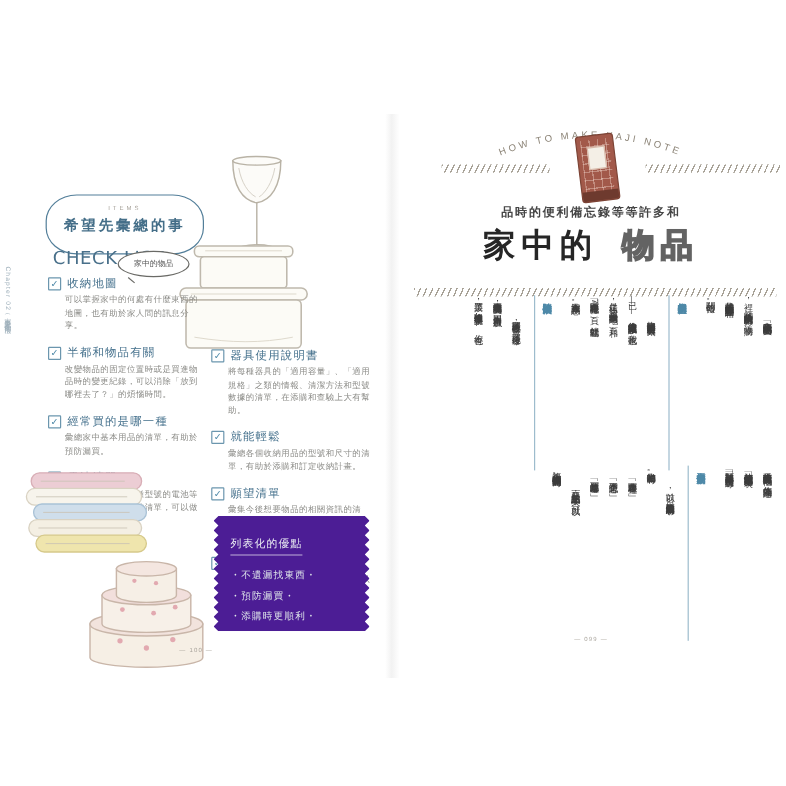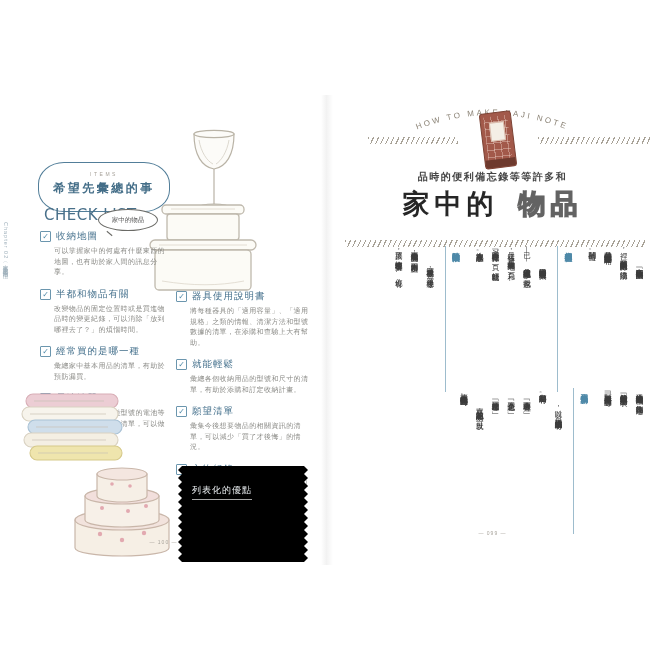--- a/index.html
+++ b/index.html
@@ -58,21 +58,21 @@
                  background:#6a6a66;transform:rotate(40deg);}
   .ccol{position:absolute;}
   #checklist-left{left:40px;top:140px;width:128px;}
   #checklist-right{left:176px;top:200px;width:136px;}
   .crow{display:flex;align-items:center;}
   .cbox{display:inline-flex;align-items:center;justify-content:center;width:9px;height:9px;
         border:1.2px solid #6b96ae;border-radius:1px;color:#4e89a8;font-size:8px;line-height:9px;
         margin-right:5px;flex:0 0 auto;}
   .clabel{font-size:9.5px;font-weight:normal;letter-spacing:1px;color:#44708c;}
   .cdesc{font-size:7px;line-height:1.5;letter-spacing:.4px;color:#8b8b87;margin:3px 0 10px 14px;}
-  .benefit{position:absolute;left:178px;top:376px;width:130px;height:96px;background:#000000;
+  .benefit{position:absolute;left:178px;top:340px;width:130px;height:96px;background:#4c1d95;
            color:#e8edf0;padding:13px 0 0 14px;box-sizing:border-box;
            clip-path:polygon(4px 0,126px 0,130px 4px,126px 8px,130px 12px,126px 16px,130px 20px,126px 24px,130px 28px,126px 32px,130px 36px,126px 40px,130px 44px,126px 48px,130px 52px,126px 56px,130px 60px,126px 64px,130px 68px,126px 72px,130px 76px,126px 80px,130px 84px,126px 88px,130px 92px,126px 96px,4px 96px,0 92px,4px 88px,0 84px,4px 80px,0 76px,4px 72px,0 68px,4px 64px,0 60px,4px 56px,0 52px,4px 48px,0 44px,4px 40px,0 36px,4px 32px,0 28px,4px 24px,0 20px,4px 16px,0 12px,4px 8px,0 4px);}
   .benefit-title{display:inline-block;font-size:9px;letter-spacing:1px;color:#eef2f5;
                  border-bottom:1px solid rgba(255,255,255,.65);padding-bottom:2px;}
   .benefit-items{margin-top:8px;}
   .bline{font-size:8px;letter-spacing:1px;line-height:2.15;color:#dfe6ea;}
   .illu{position:absolute;}
 </style>
 </head>
 <body>
@@ -214,20 +214,25 @@
         <circle cx="36" cy="60" r="2"></circle>
           <circle cx="62" cy="63" r="2"></circle>
           <circle cx="80" cy="58" r="2"></circle>
         <circle cx="46" cy="36" r="1.8"></circle>
           <circle cx="64" cy="38" r="1.8"></circle>
       </g>
     </svg>
 
     <div class="benefit">
       <span class="benefit-title">列表化的優點</span>
+      <div class="benefit-items">
+          <div class="bline">・不遺漏找東西・</div>
+          <div class="bline">・預防漏買・</div>
+          <div class="bline">・添購時更順利・</div>
+        </div>
     </div>
 
     <div class="pagenum" id="left-pagenum">— 100 —</div>
   </div>
 
   <div class="page" id="right-page">
 
     <svg class="arc-svg" width="220" height="50" viewBox="0 0 220 50">
       <defs>
           <path id="arcpath" d="M12,44 Q110,-6 208,44"></path>

